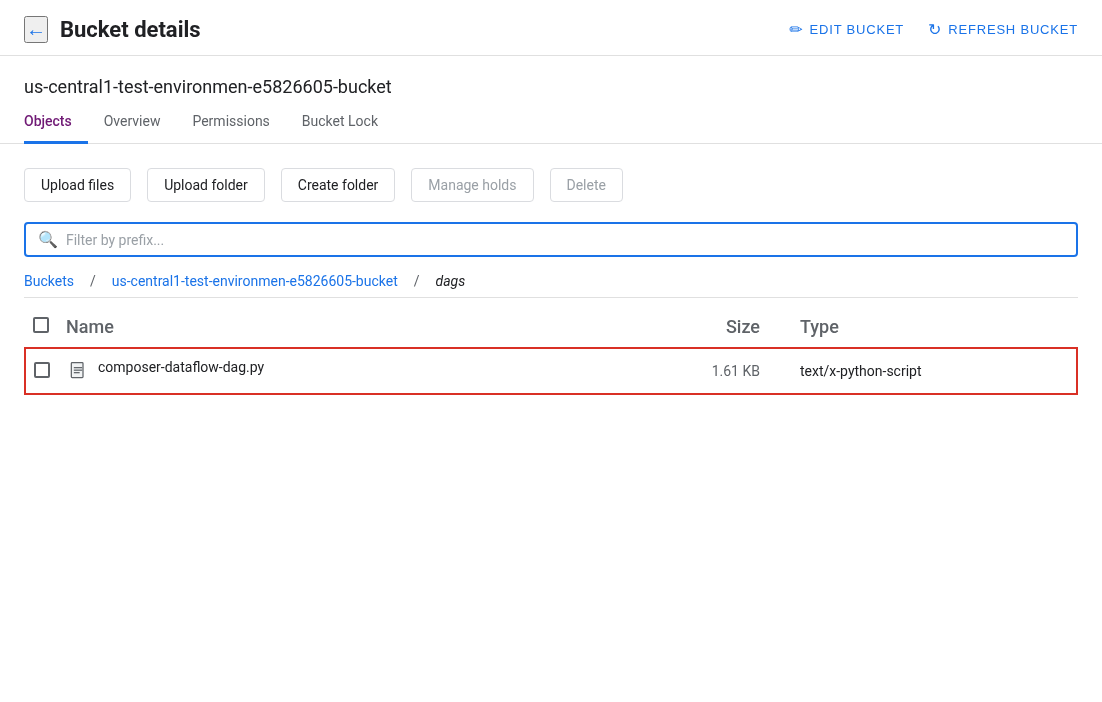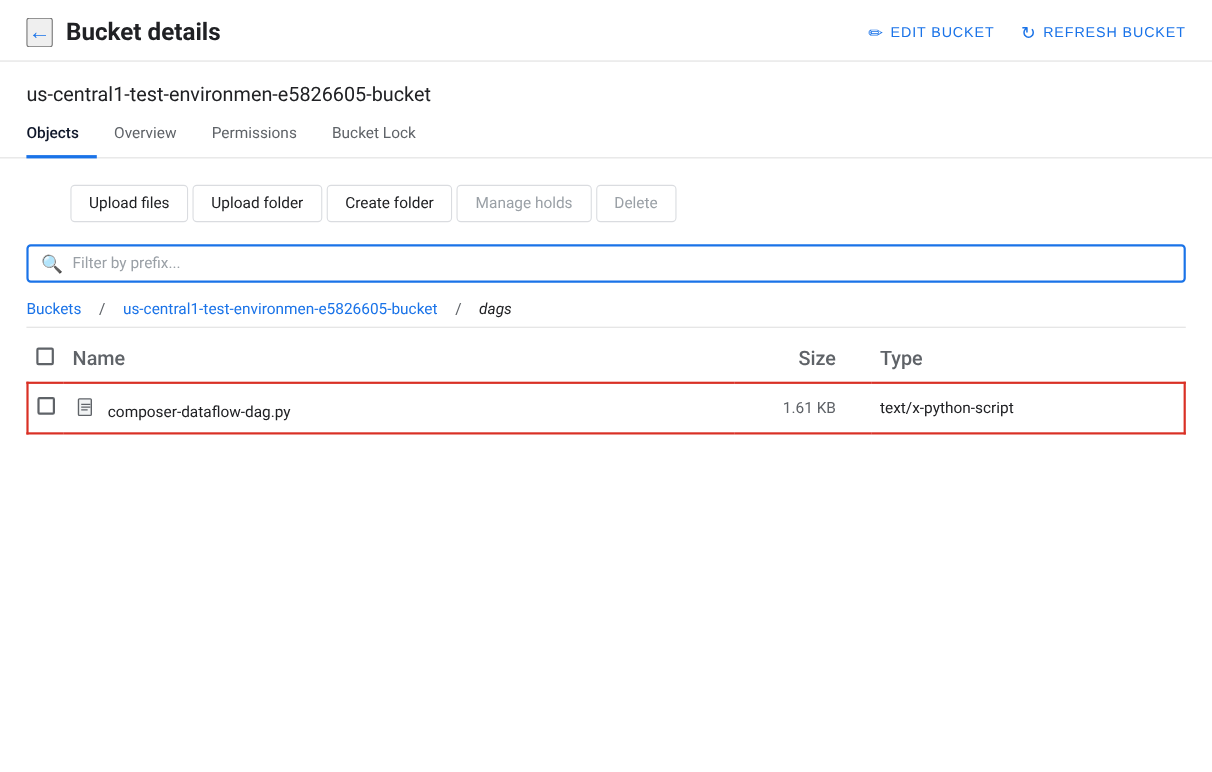--- a/index.html
+++ b/index.html
@@ -74,39 +74,38 @@
     }
     .tab {
       padding: 12px 16px;
       font-size: 14px;
       color: #5f6368;
       cursor: pointer;
       border-bottom: 3px solid transparent;
       margin-bottom: -1px;
     }
     .tab.active {
-      color: #0f172a;
+      color: #701a75;
       border-bottom: 3px solid #1a73e8;
       font-weight: 500;
     }
     .tab:first-child {
       padding-left: 0;
     }
 
     
     .main {
       padding: 24px 24px 0 24px;
     }
 
     
     .action-buttons {
       display: flex;
-      gap: 4px;
+      gap: 16px;
       margin-bottom: 20px;
-      margin-left: 40px;
     }
     .action-btn {
       padding: 8px 16px;
       border: 1px solid #dadce0;
       border-radius: 4px;
       background: #fff;
       font-size: 14px;
       color: #202124;
       cursor: pointer;
       font-family: inherit;
@@ -215,21 +214,21 @@
       justify-content: center;
       width: 24px;
       height: 24px;
       margin-right: 8px;
       color: #5f6368;
       font-size: 18px;
       vertical-align: middle;
     }
     .name-cell {
       display: flex;
-      align-items: flex-end;
+      align-items: flex-start;
     }
     .file-name {
       color: #202124;
     }
 
     
     .highlighted-row td:first-child {
       border-left: 2.5px solid #d93025;
       border-top: 2.5px solid #d93025;
       border-bottom: 2.5px solid #d93025;

